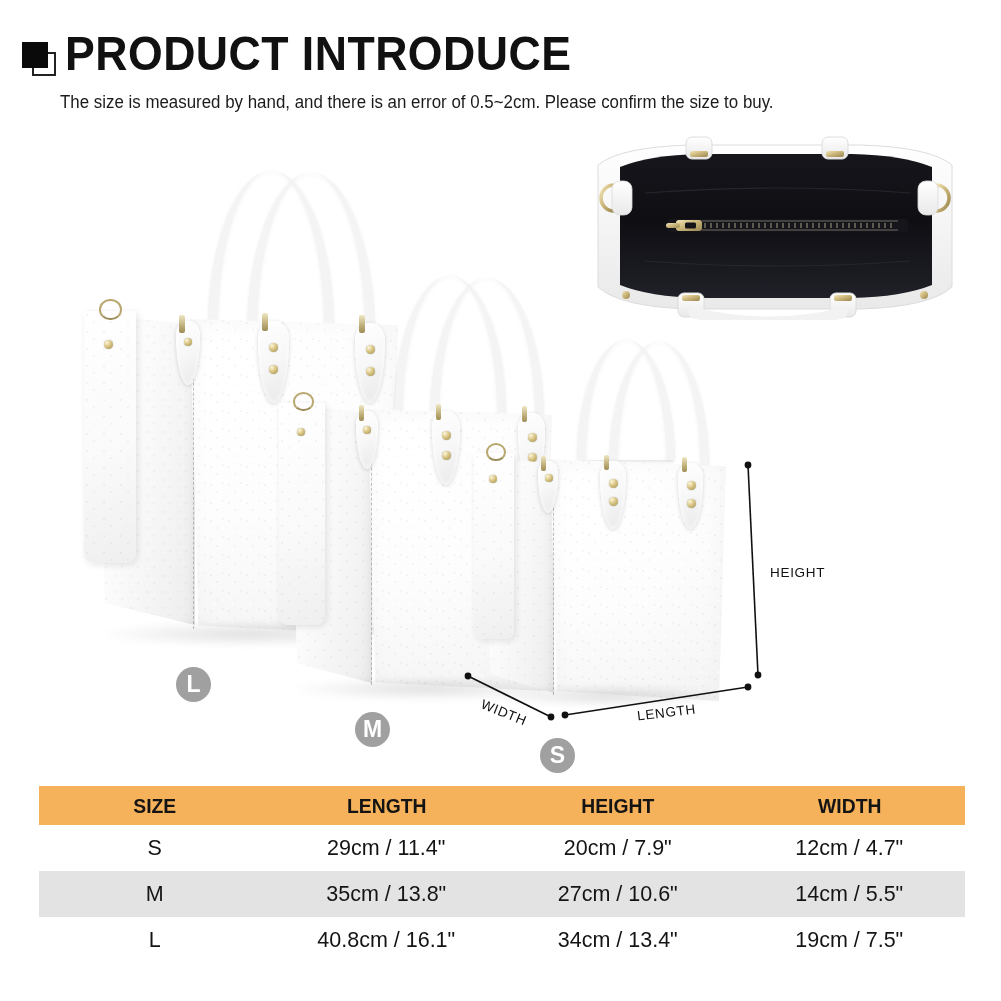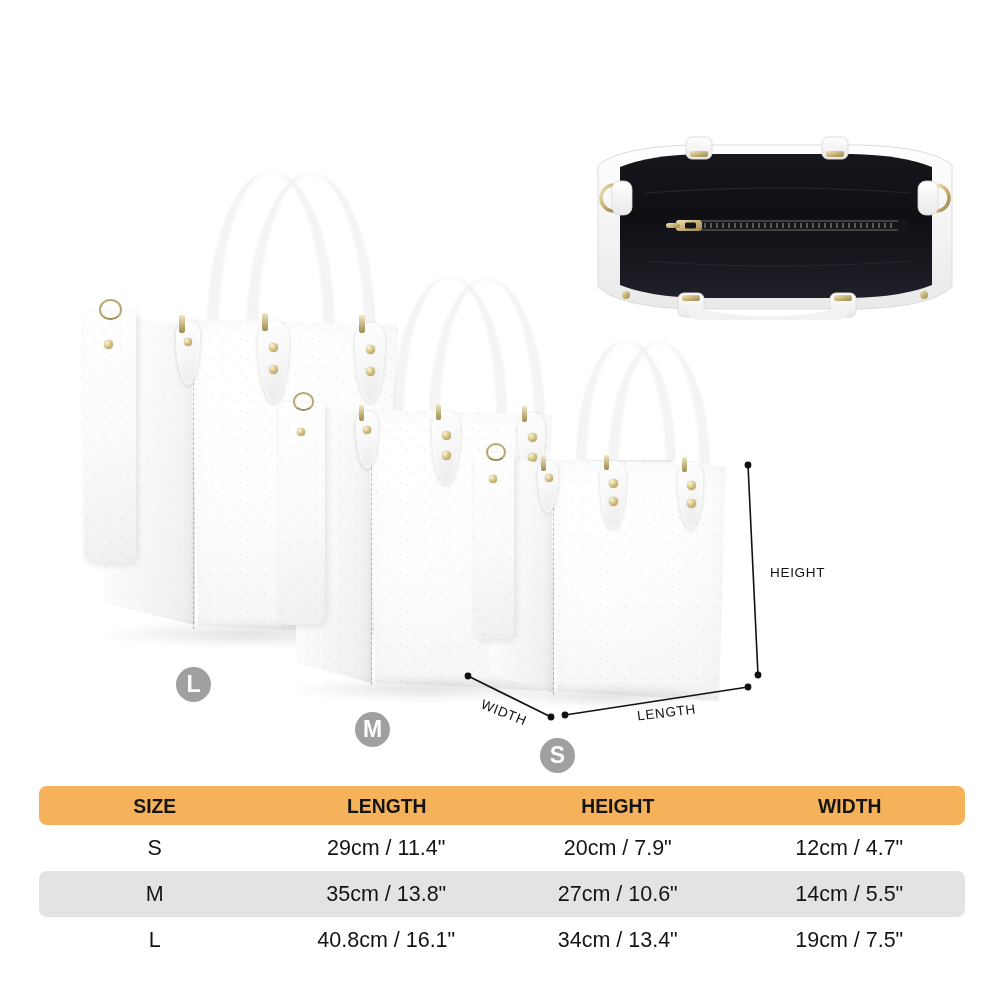--- a/index.html
+++ b/index.html
@@ -134,36 +134,44 @@
 
   
   .dimsvg{position:absolute;left:0;top:0;width:1001px;height:655px;pointer-events:none;}
   .dimlabel{position:absolute;font-size:13.5px;color:#111;letter-spacing:.7px;white-space:nowrap;}
 
   
   .inset{position:absolute;}
 
   
   .tbl{position:absolute;left:39px;top:786px;width:926px;}
-  .trow{display:flex;width:100%;border-radius:8px;}
+  .trow{display:flex;width:100%;}
   .trow.head{background:#f6b25a;height:39px;}
   .trow.alt{background:#e3e3e3;}
   .trow.body{height:46px;}
   .tcell{
     flex:1 1 0;display:flex;align-items:center;justify-content:center;
     font-size:21px;color:#141414;
   }
   .trow.head .tcell{font-weight:bold;font-size:21px;transform:scaleX(.92);}
   .trow.body .tcell{font-size:21.5px;}
 </style>
 </head>
 <body>
 
 <div class="page">
 
+  <div class="hdr">
+    <div class="hdr-icon">
+      <div class="sq-back"></div>
+      <div class="sq-front"></div>
+    </div>
+    <div class="hdr-title">PRODUCT INTRODUCE</div>
+    <div class="hdr-sub">The size is measured by hand, and there is an error of 0.5~2cm. Please confirm the size to buy.</div>
+  </div>
 
   <div class="stage">
 
     <div class="bag">
 
       <div class="handle" style="left:206px;top:43px;width:124px;height:158px;">
         <i style="border-width:0 9px 0 9px;"></i>
       </div>
       <div class="handle" style="left:245px;top:45px;width:126px;height:162px;">
         <i style="border-width:0 9px 0 9px;"></i>

